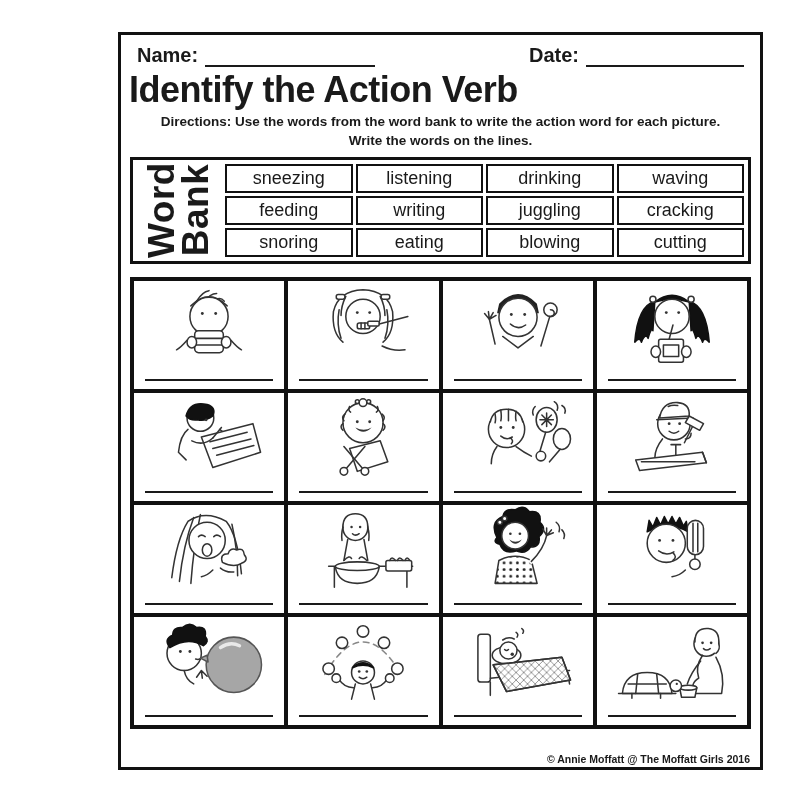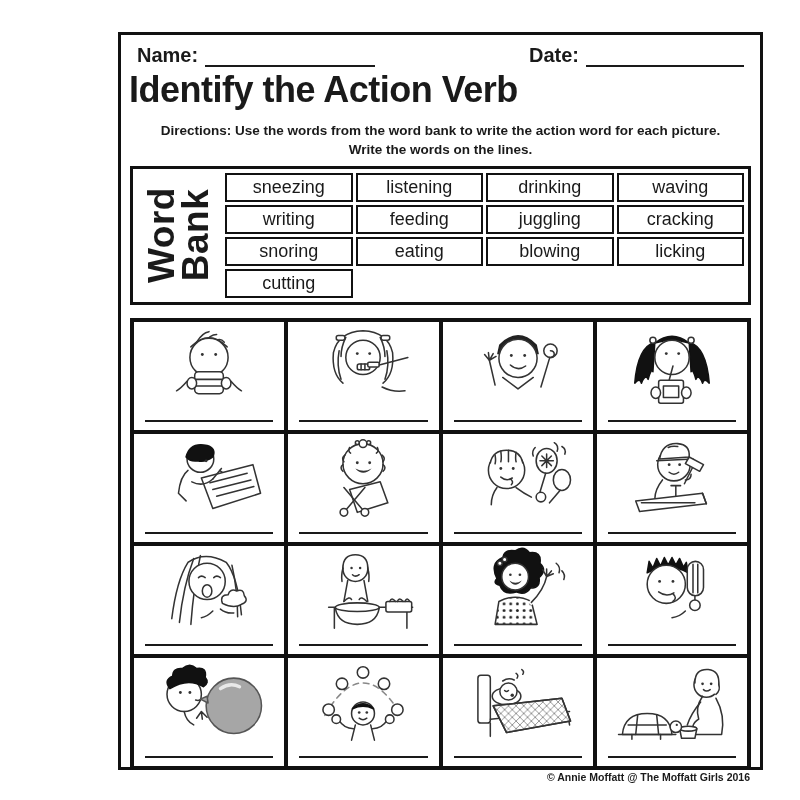--- a/index.html
+++ b/index.html
@@ -11,21 +11,21 @@
     position:absolute;left:118px;top:32px;width:645px;height:738px;
     border:3px solid #111;box-sizing:border-box;background:#fff;
     padding:6px 8px 2px;display:flex;flex-direction:column;
   }
   .head-row{display:flex;align-items:flex-end;font-size:20px;font-weight:bold;margin:2px 8px 0;}
   .h-line{border-bottom:2px solid #1a1a1a;height:22px;}
   .name-line{width:170px;margin-left:7px;}
   .spacer{flex:1;}
   .date-line{width:158px;margin-left:7px;}
   .title{font-size:36px;font-weight:bold;letter-spacing:-0.5px;margin-top:4px;line-height:1.05;}
-  .directions{text-align:center;font-weight:bold;font-size:13.5px;line-height:1.45;margin-top:12px;}
+  .directions{text-align:center;font-weight:bold;font-size:13.5px;line-height:1.45;margin-top:3px;}
 
   .word-bank{margin:6px 1px 0;border:3px solid #111;display:flex;padding:4px;gap:4px;background:#fff;}
   .wb-label{width:84px;position:relative;}
   .wb-label-text{
     position:absolute;top:50%;left:50%;
     transform:translate(-50%,-50%) rotate(-90deg);
     font-size:37px;font-weight:bold;line-height:0.92;text-align:center;letter-spacing:0.5px;white-space:nowrap;
   }
   .wb-grid{flex:1;display:grid;grid-template-columns:repeat(4,1fr);gap:3px;}
   .wb-cell{
@@ -63,28 +63,27 @@
       <div class="wb-label-text">
         <div>Word</div>
         <div>Bank</div>
       </div>
     </div>
     <div class="wb-grid">
       <div class="wb-cell">sneezing</div>
       <div class="wb-cell">listening</div>
       <div class="wb-cell">drinking</div>
       <div class="wb-cell">waving</div>
+      <div class="wb-cell">feeding</div>
       <div class="wb-cell">writing</div>
-      <div class="wb-cell">feeding</div>
       <div class="wb-cell">juggling</div>
       <div class="wb-cell">cracking</div>
       <div class="wb-cell">snoring</div>
       <div class="wb-cell">eating</div>
       <div class="wb-cell">blowing</div>
-      <div class="wb-cell">licking</div>
       <div class="wb-cell">cutting</div>
     </div>
   </div>
 
   <div class="pic-grid">
 
     <div class="pic-cell">
       <svg viewBox="0 0 132 88">
         <g stroke="#333" fill="none" stroke-width="1.6" stroke-linecap="round" stroke-linejoin="round">
           <path d="M47,24 Q66,5 85,24"></path>

